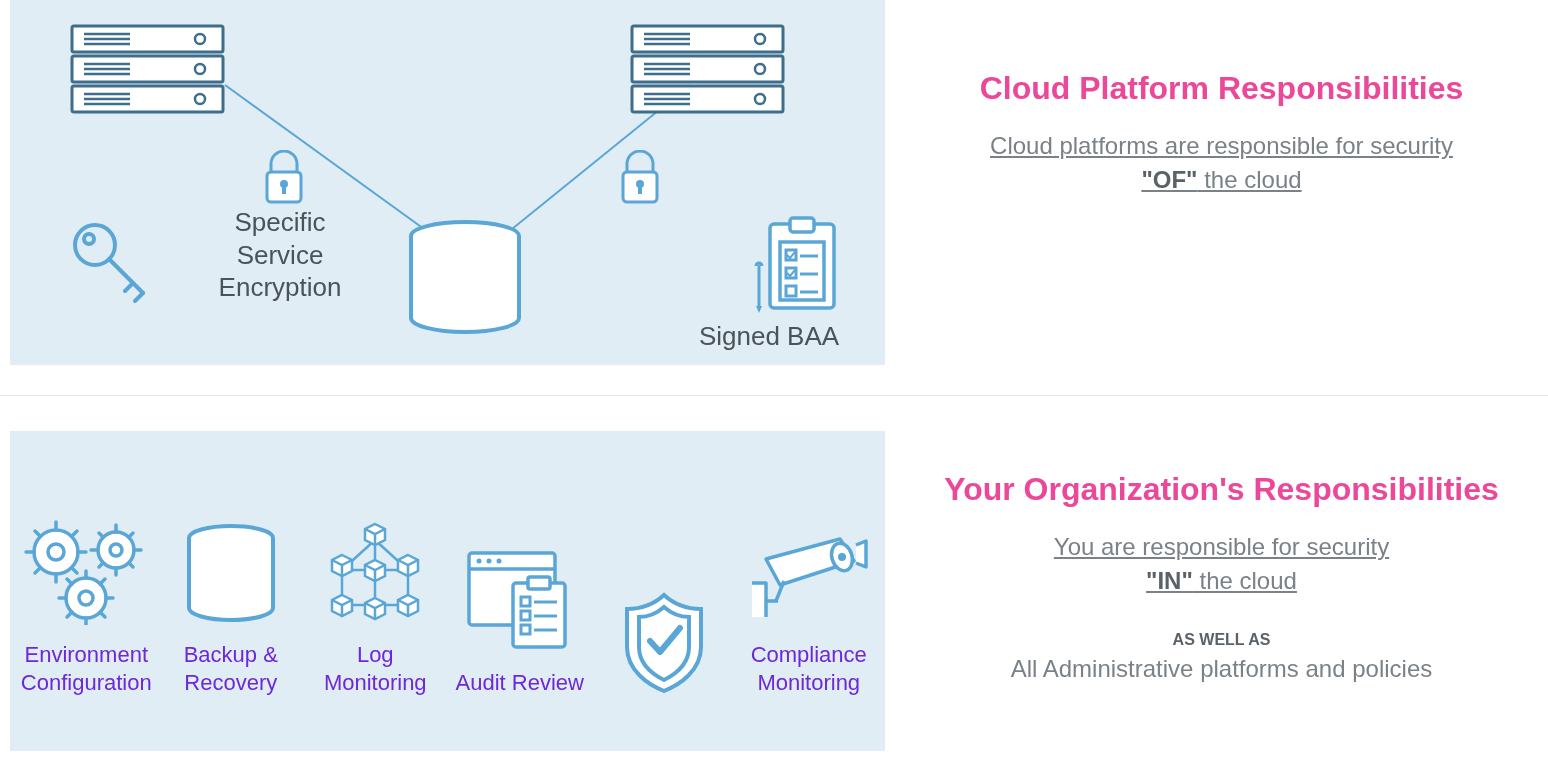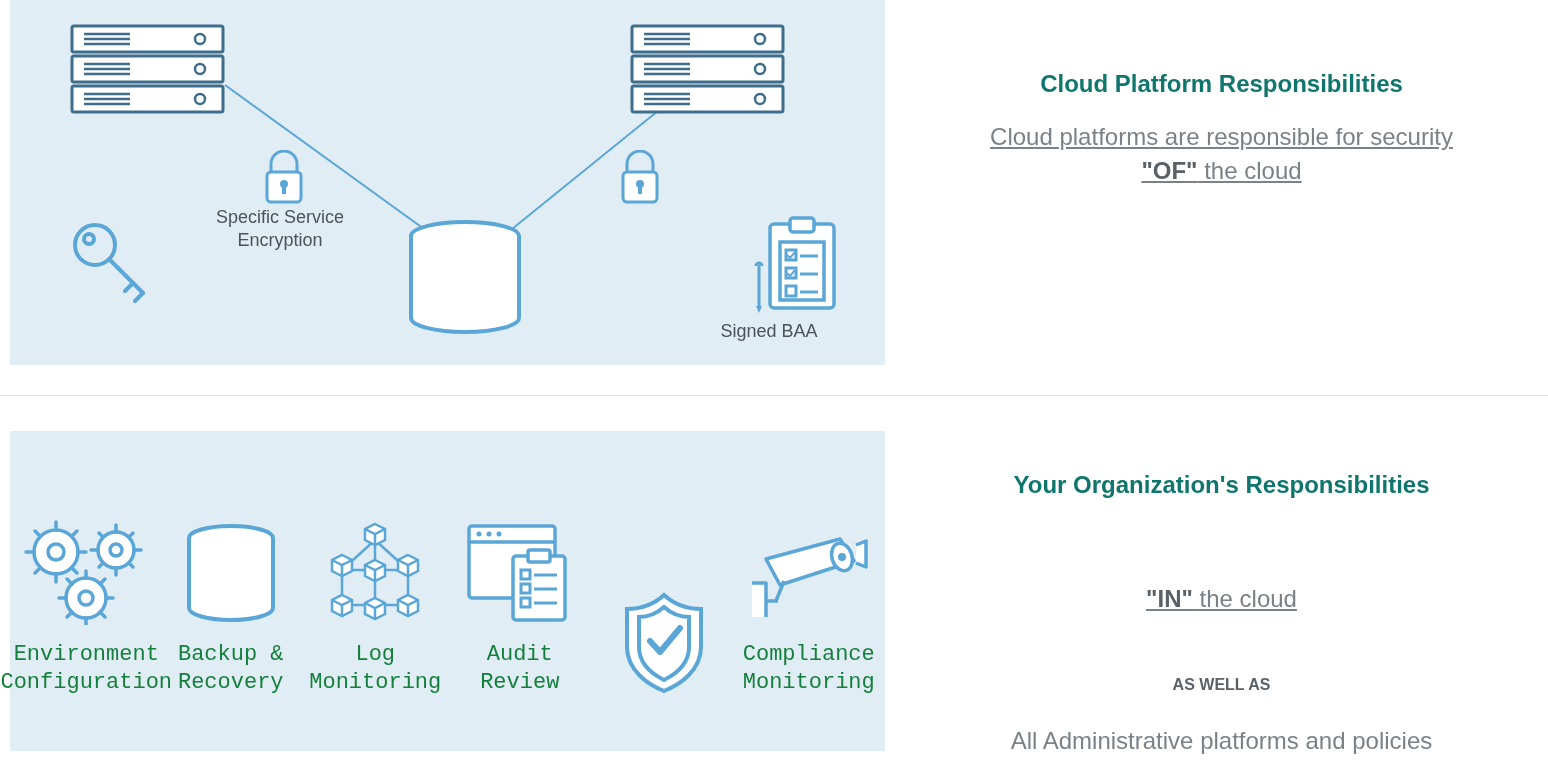--- a/index.html
+++ b/index.html
@@ -32,25 +32,25 @@
   .panel-bottom { height: 320px; }
   .text-col {
     flex: 1;
     display: flex;
     flex-direction: column;
     align-items: center;
     justify-content: flex-start;
     padding-top: 70px;
     text-align: center;
   }
-  .text-col.bottom { padding-top: 40px; gap: 27px; }
+  .text-col.bottom { padding-top: 40px; }
   h2.title {
-    font-size: 24px;
+    font-size: 32px;
     font-weight: 700;
-    color: #0f766e;
+    color: #ec4899;
     margin-bottom: 22px;
   }
   p.sub {
     font-size: 24px;
     color: #7a8187;
     line-height: 1.4;
     max-width: 520px;
     text-decoration: underline;
   }
   p.sub b { font-weight: 700; color: #5a6167; }
@@ -81,29 +81,28 @@
     width: 140px;
   }
   .item .icon-slot {
     height: 110px;
     display: flex;
     align-items: center;
     justify-content: center;
   }
   .item-label {
     font-size: 22px;
-    color: #15803d;
+    color: #6d28d9;
     line-height: 1.25;
     margin-top: 14px;
-    font-family: Liberation Mono, monospace;
   }
   
   .top-label {
     position: absolute;
-    font-size: 18px;
+    font-size: 26px;
     color: #4a5358;
     text-align: center;
     line-height: 1.25;
   }
   .abs { position: absolute; }
   svg { display: block; }
 </style>
 </head>
 <body>
 
@@ -415,19 +414,19 @@
         </div>
         <div class="item-label">Compliance Monitoring</div>
       </div>
 
     </div>
   </div>
 
   <div class="text-col bottom">
     <h2 class="title">Your Organization's Responsibilities</h2>
     <p class="sub">
-      <br>
+      <span>You are responsible for security</span><br>
       <b>"IN"</b><span> the cloud</span>
     </p>
     <div class="aswell">AS WELL AS</div>
     <div class="admin">All Administrative platforms and policies</div>
   </div>
 </div>
 
 </body></html>

